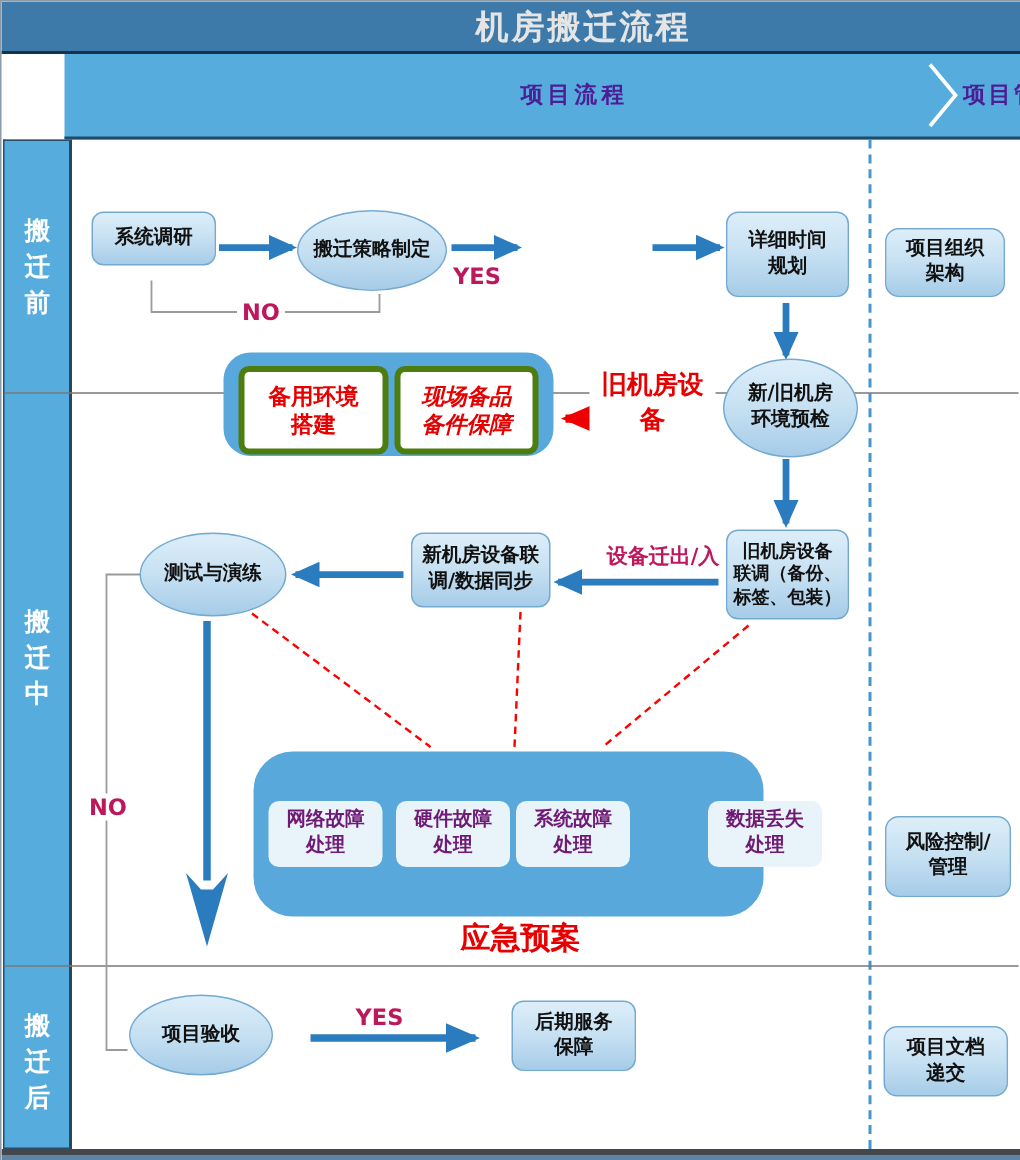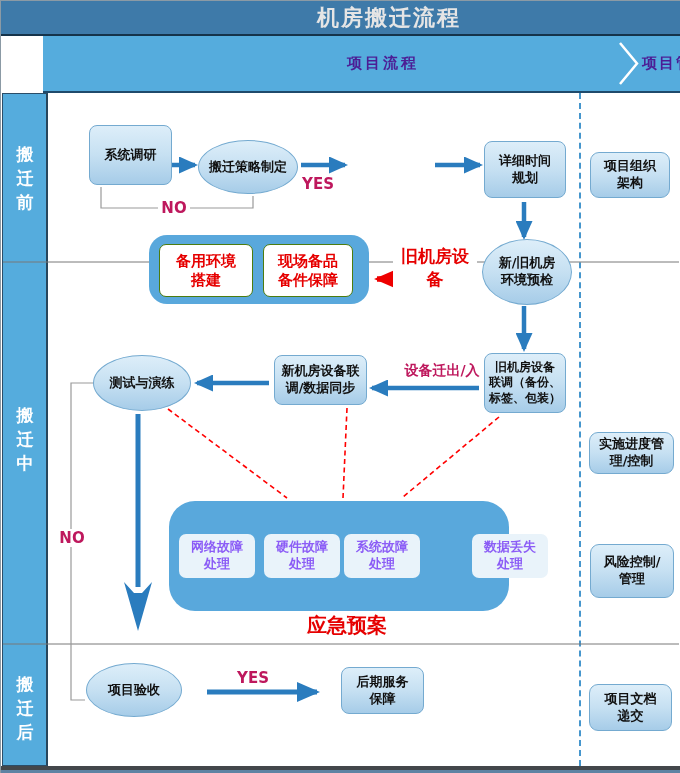--- a/index.html
+++ b/index.html
@@ -18,25 +18,25 @@
          line-height:24px;white-space:pre-line;z-index:2;}
   .divider{position:absolute;left:578px;top:92px;height:673px;width:0;border-left:2px dashed #4596cd;z-index:1;}
   .overlay{position:absolute;left:0;top:0;z-index:2;pointer-events:none;}
   .node{position:absolute;display:flex;align-items:center;justify-content:center;text-align:center;
         font-size:13px;font-weight:bold;color:#111;line-height:1.28;white-space:pre-line;
         background:linear-gradient(180deg,#ddeef9 0%,#c6e0f2 50%,#a6cce8 100%);
         border:1px solid #74aad0;border-radius:8px;box-sizing:border-box;z-index:3;}
   .ellipse{border-radius:50%;}
   .sm{font-size:12px;line-height:1.3;}
   .container-blue{position:absolute;background:#59a8dc;border-radius:18px;z-index:3;}
-  .white-card{position:absolute;background:#fff;border:1px solid #4d7c0f;border-radius:7px;display:flex;align-items:center;
+  .white-card{position:absolute;background:#fff;border:4px solid #4d7c0f;border-radius:7px;display:flex;align-items:center;
         justify-content:center;text-align:center;color:#e60000;font-size:15px;font-weight:bold;line-height:1.25;
         white-space:pre-line;z-index:4;}
   .eitem{position:absolute;background:#e9f3fa;border-radius:7px;display:flex;align-items:center;justify-content:center;
-        text-align:center;font-size:13px;font-weight:bold;color:#8b5cf6;line-height:1.3;white-space:pre-line;z-index:4;}
+        text-align:center;font-size:13px;font-weight:bold;color:#701a75;line-height:1.3;white-space:pre-line;z-index:4;}
   .lbl{position:absolute;font-weight:bold;color:#be185d;z-index:5;text-align:center;white-space:pre-line;}
   .white-bg{background:#fff;padding:0 2px;}
   .red{color:#e60000;}
   .bb1{position:absolute;left:0;top:765px;width:100%;height:4px;background:#43474b;z-index:6;}
   .bb2{position:absolute;left:0;top:769px;width:100%;height:4px;background:#5e83a3;z-index:6;}
 </style>
 </head>
 <body>
 
 <div class="canvas">
@@ -105,32 +105,32 @@
 
     <line x1="468" y1="278" x2="376" y2="278" stroke="#ee0000" stroke-width="5.5" marker-end="url(#arrR)"></line>
 
     <g stroke="#ff0000" stroke-width="1.6" stroke-dasharray="5,3.5">
       <line x1="167" y1="408" x2="286" y2="497"></line>
       <line x1="346" y1="407" x2="342" y2="497"></line>
       <line x1="498" y1="416" x2="402" y2="496"></line>
     </g>
   </svg>
 
-  <div class="node" style="left:60px;top:124px;width:83px;height:60px;margin-left:28px;">系统调研</div>
+  <div class="node" style="left:60px;top:140px;width:83px;height:36px;">系统调研</div>
   <div class="node ellipse" style="left:197px;top:139px;width:100px;height:54px;">搬迁策略制定</div>
   <div class="node" style="left:483px;top:140px;width:82px;height:57px;">详细时间
 规划</div>
 
   <div class="lbl" style="left:298px;top:174px;width:38px;font-size:15px;">YES</div>
   <div class="lbl white-bg" style="left:157px;top:198px;width:28px;font-size:15px;">NO</div>
 
   <div class="container-blue" style="left:148px;top:234px;width:220px;height:69px;"></div>
   <div class="white-card" style="left:158px;top:243px;width:92px;height:51px;">备用环境
 搭建</div>
-  <div class="white-card" style="left:262px;top:243px;width:88px;height:51px;">现场备品
+  <div class="white-card" style="left:262px;top:243px;width:88px;height:51px;font-style:italic;">现场备品
 备件保障</div>
   <div class="lbl white-bg red" style="left:392px;top:244px;width:80px;font-size:17px;">旧机房设备</div>
   <div class="node ellipse" style="left:481px;top:238px;width:90px;height:66px;">新/旧机房
 环境预检</div>
 
   <div class="node sm" style="left:483px;top:352px;width:82px;height:60px;">旧机房设备
 联调（备份、
 标签、包装）</div>
   <div class="lbl" style="left:396px;top:361px;width:90px;font-size:14px;">设备迁出/入</div>
   <div class="node" style="left:273px;top:354px;width:93px;height:50px;">新机房设备联
@@ -149,22 +149,20 @@
 处理</div>
   <div class="lbl red" style="left:296px;top:611px;width:100px;font-size:20px;">应急预案</div>
 
   <div class="node ellipse" style="left:85px;top:662px;width:96px;height:54px;">项目验收</div>
   <div class="lbl" style="left:232px;top:668px;width:40px;font-size:15px;">YES</div>
   <div class="node" style="left:340px;top:666px;width:83px;height:47px;">后期服务
 保障</div>
 
   <div class="node" style="left:589px;top:151px;width:80px;height:46px;border-radius:9px;">项目组织
 架构</div>
-  <div class="node" style="left:588px;top:431px;width:85px;height:42px;border-radius:9px;">实施进度管
-理/控制</div>
   <div class="node" style="left:589px;top:543px;width:84px;height:54px;border-radius:9px;">风险控制/
 管理</div>
   <div class="node" style="left:588px;top:683px;width:83px;height:47px;border-radius:9px;">项目文档
 递交</div>
 
   <div class="bb1"></div>
   <div class="bb2"></div>
 </div>
 
 </body></html>

